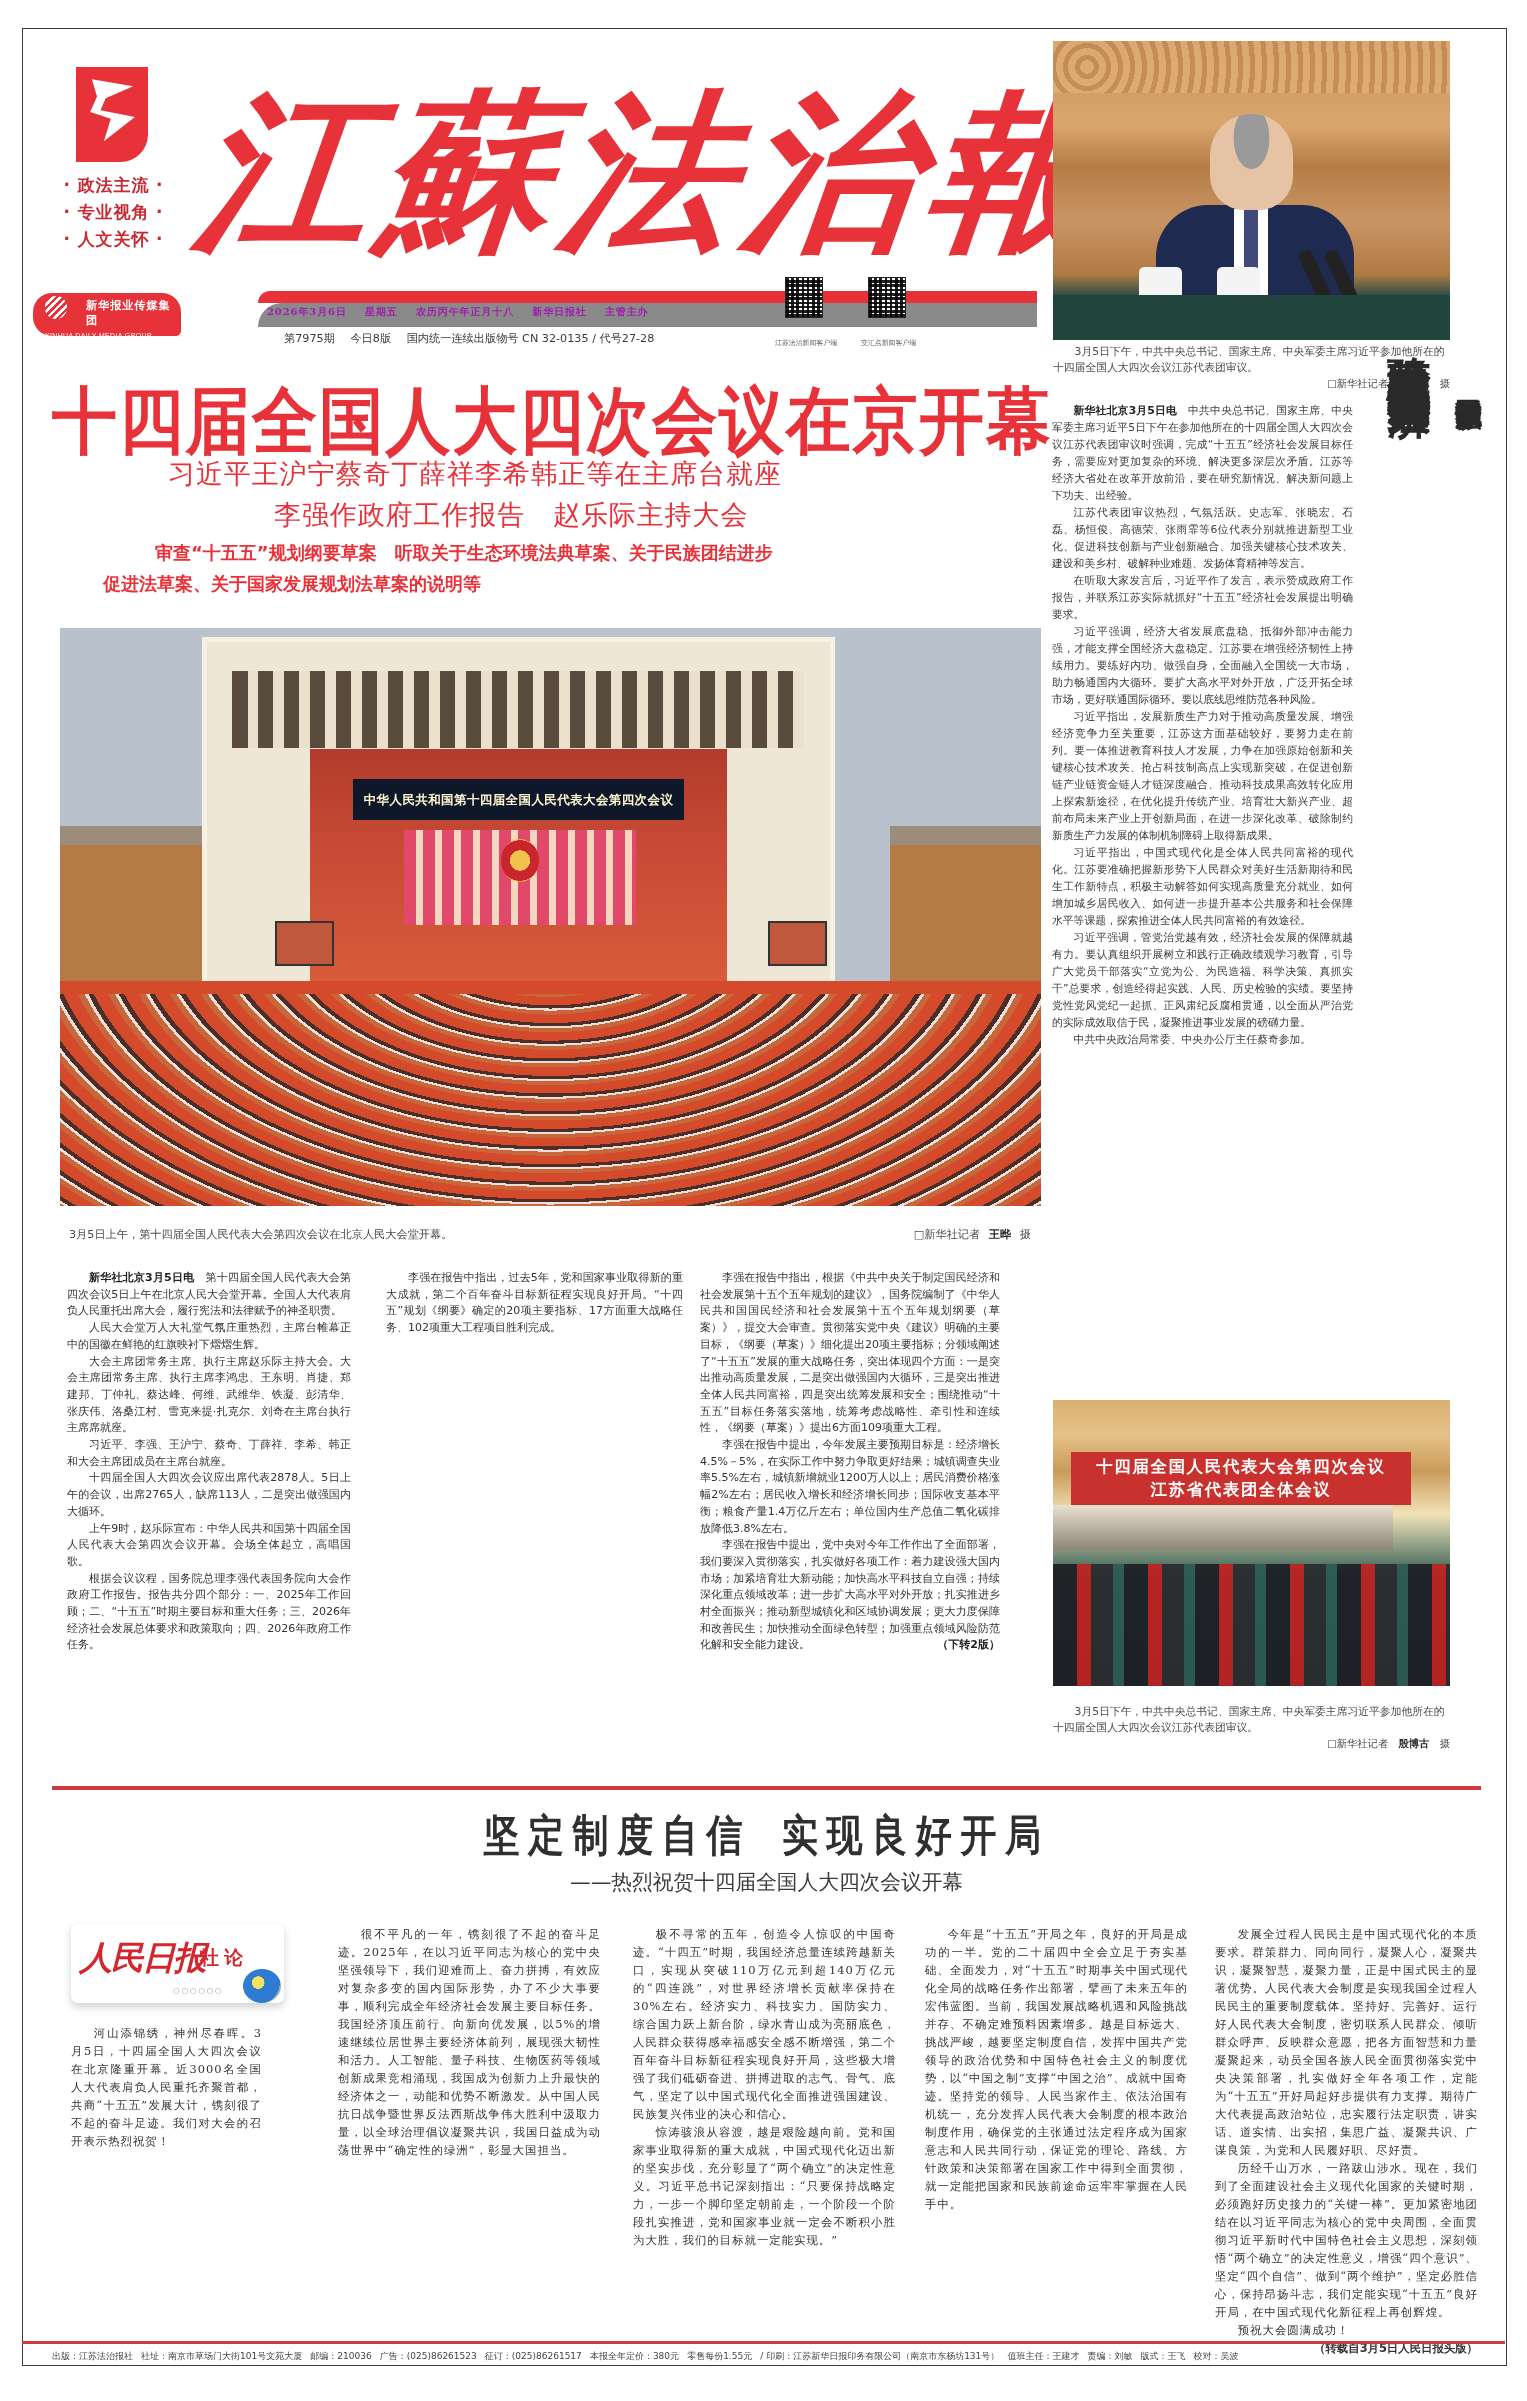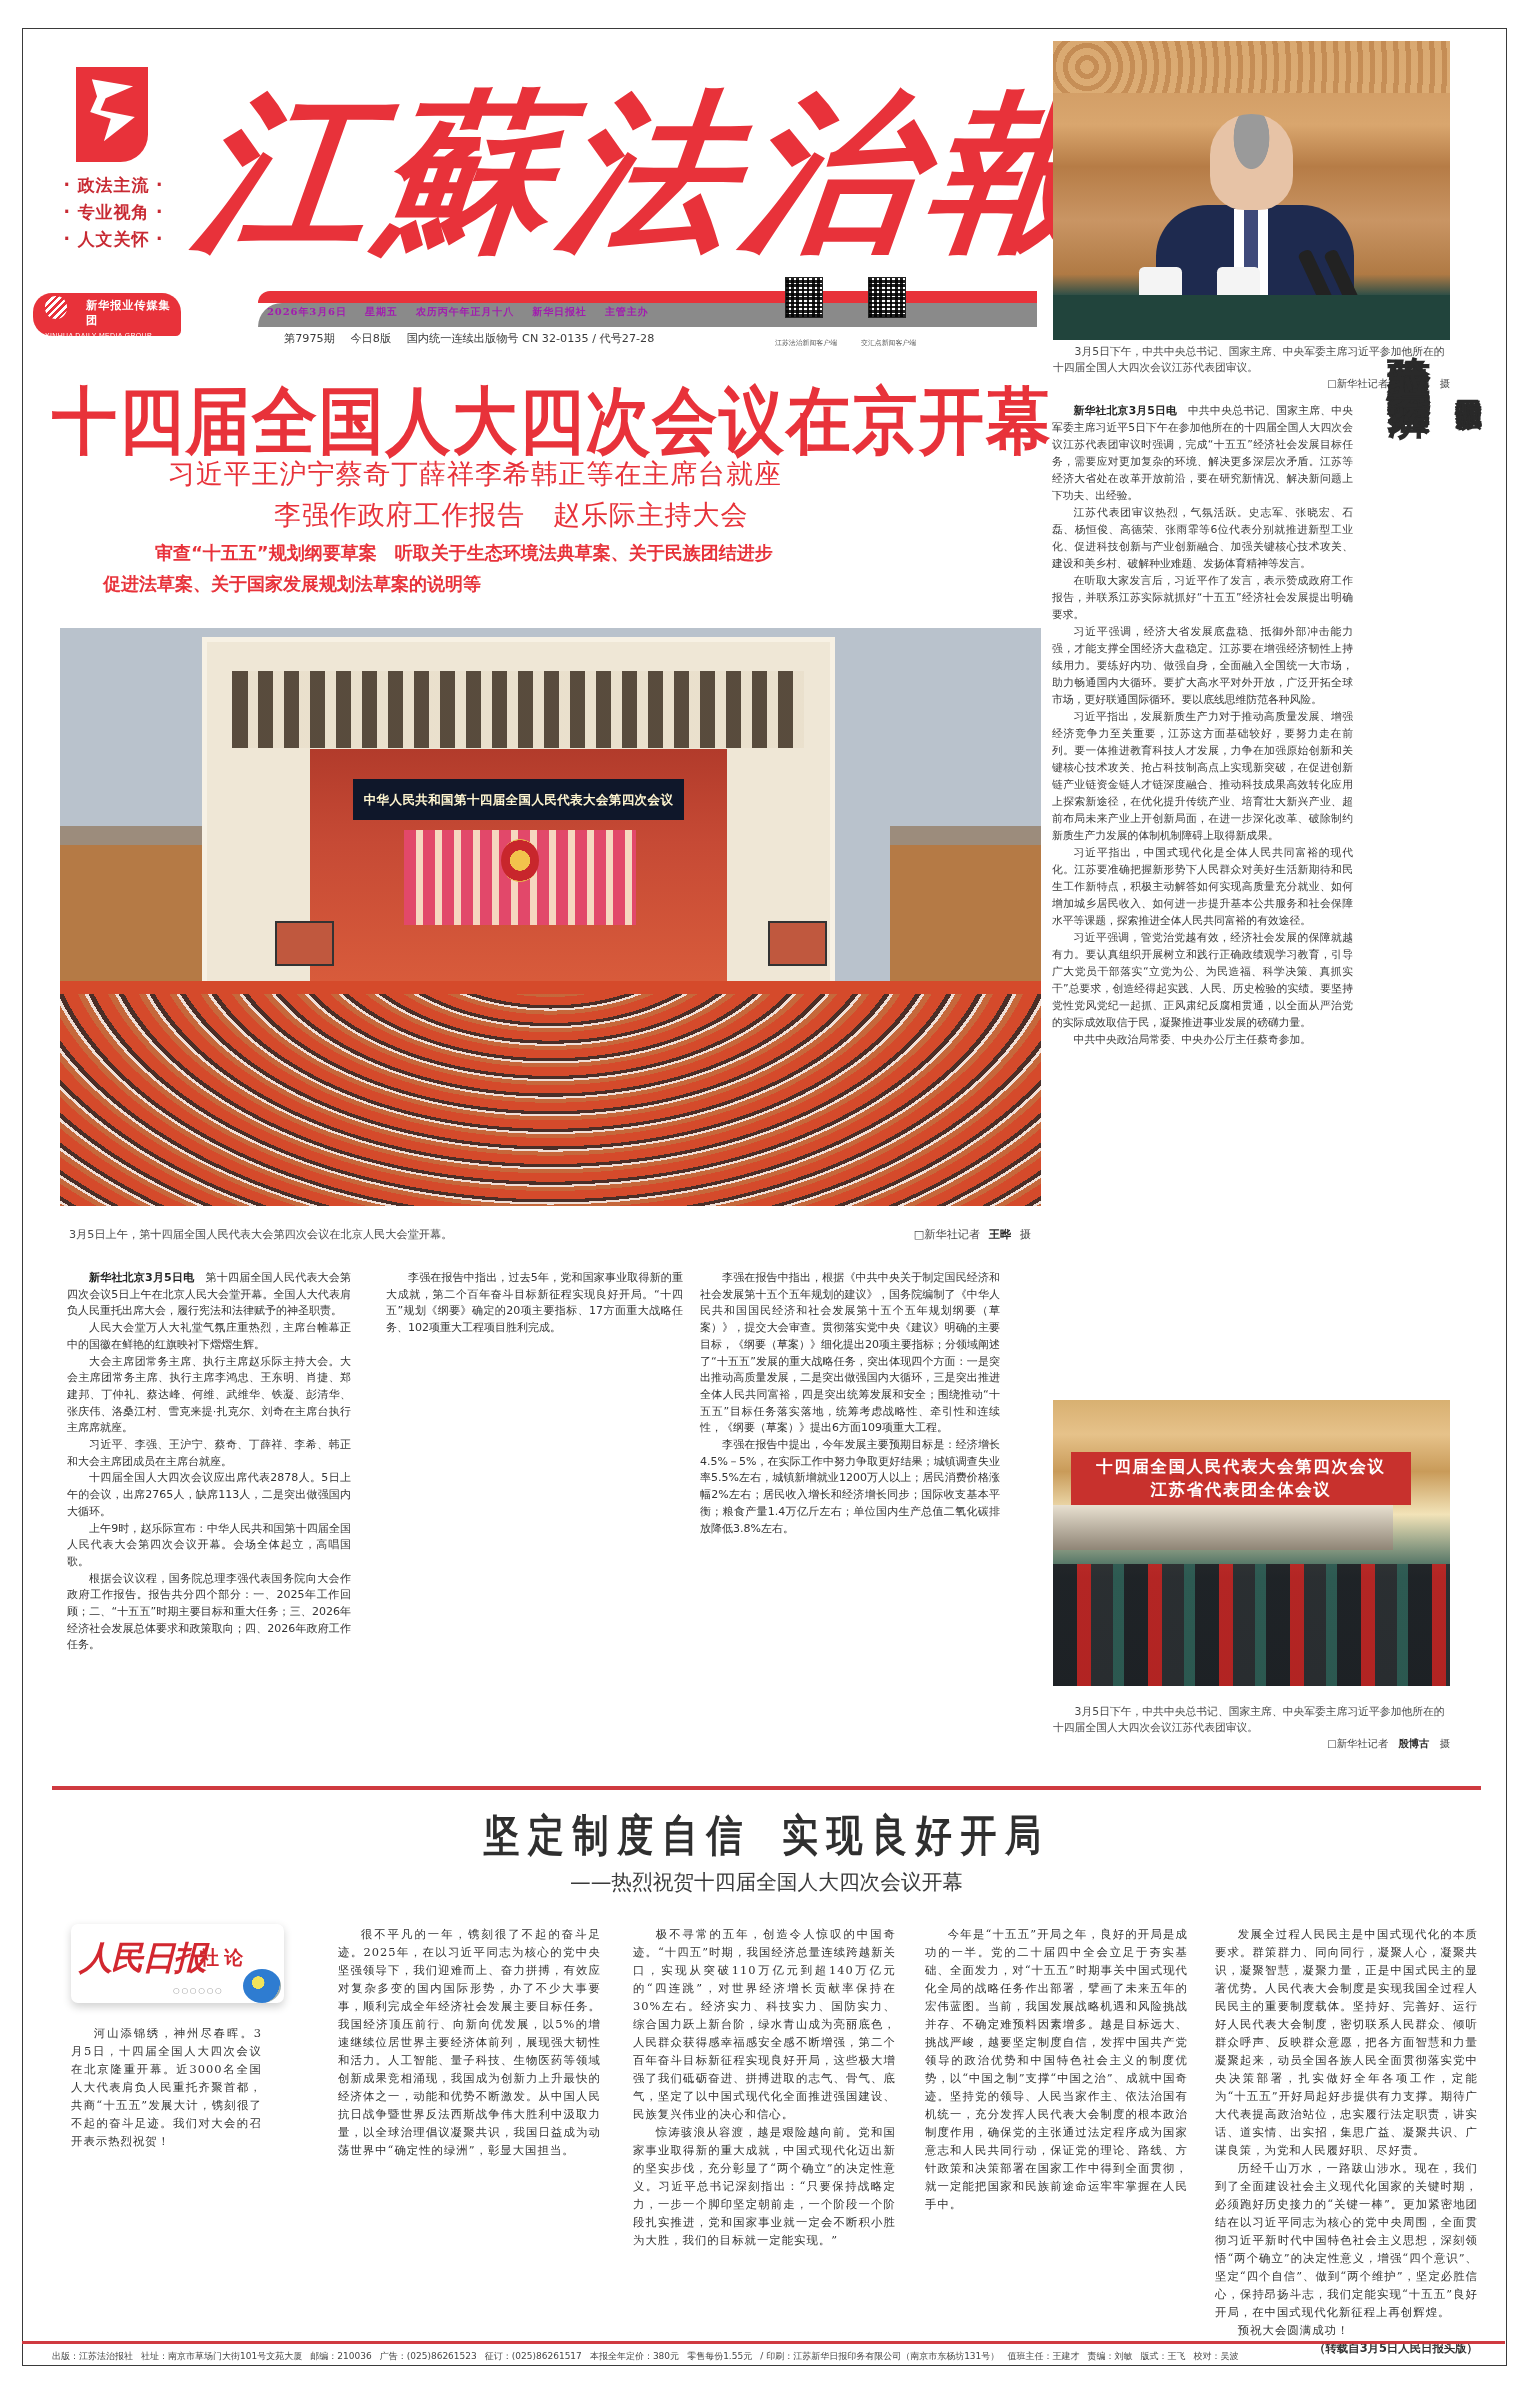--- a/index.html
+++ b/index.html
@@ -209,20 +209,21 @@
   <p>十四届全国人大四次会议应出席代表2878人。5日上午的会议，出席2765人，缺席113人，二是突出做强国内大循环。</p>
   <p>上午9时，赵乐际宣布：中华人民共和国第十四届全国人民代表大会第四次会议开幕。会场全体起立，高唱国歌。</p>
   <p>根据会议议程，国务院总理李强代表国务院向大会作政府工作报告。报告共分四个部分：一、2025年工作回顾；二、“十五五”时期主要目标和重大任务；三、2026年经济社会发展总体要求和政策取向；四、2026年政府工作任务。</p>
 </div>
 <div class="col col2">
   <p>李强在报告中指出，过去5年，党和国家事业取得新的重大成就，第二个百年奋斗目标新征程实现良好开局。“十四五”规划《纲要》确定的20项主要指标、17方面重大战略任务、102项重大工程项目胜利完成。</p>
 </div>
 <div class="col col3">
   <p>李强在报告中指出，根据《中共中央关于制定国民经济和社会发展第十五个五年规划的建议》，国务院编制了《中华人民共和国国民经济和社会发展第十五个五年规划纲要（草案）》，提交大会审查。贯彻落实党中央《建议》明确的主要目标，《纲要（草案）》细化提出20项主要指标；分领域阐述了“十五五”发展的重大战略任务，突出体现四个方面：一是突出推动高质量发展，二是突出做强国内大循环，三是突出推进全体人民共同富裕，四是突出统筹发展和安全；围绕推动“十五五”目标任务落实落地，统筹考虑战略性、牵引性和连续性，《纲要（草案）》提出6方面109项重大工程。</p>
   <p>李强在报告中提出，今年发展主要预期目标是：经济增长4.5%－5%，在实际工作中努力争取更好结果；城镇调查失业率5.5%左右，城镇新增就业1200万人以上；居民消费价格涨幅2%左右；居民收入增长和经济增长同步；国际收支基本平衡；粮食产量1.4万亿斤左右；单位国内生产总值二氧化碳排放降低3.8%左右。</p>
+  <p><span>李强在报告中提出，党中央对今年工作作出了全面部署，我们要深入贯彻落实，扎实做好各项工作：着力建设强大国内市场；加紧培育壮大新动能；加快高水平科技自立自强；持续深化重点领域改革；进一步扩大高水平对外开放；扎实推进乡村全面振兴；推动新型城镇化和区域协调发展；更大力度保障和改善民生；加快推动全面绿色转型；加强重点领域风险防范化解和安全能力建设。</span><span class="turn">（下转2版）</span></p>
 </div>
 
 <div class="rcol">
   <p class="lead"><b>新华社北京3月5日电</b>　<span>中共中央总书记、国家主席、中央军委主席习近平5日下午在参加他所在的十四届全国人大四次会议江苏代表团审议时强调，完成“十五五”经济社会发展目标任务，需要应对更加复杂的环境、解决更多深层次矛盾。江苏等经济大省处在改革开放前沿，要在研究新情况、解决新问题上下功夫、出经验。</span></p>
   <p>江苏代表团审议热烈，气氛活跃。史志军、张晓宏、石磊、杨恒俊、高德荣、张雨霏等6位代表分别就推进新型工业化、促进科技创新与产业创新融合、加强关键核心技术攻关、建设和美乡村、破解种业难题、发扬体育精神等发言。</p>
   <p>在听取大家发言后，习近平作了发言，表示赞成政府工作报告，并联系江苏实际就抓好“十五五”经济社会发展提出明确要求。</p>
   <p>习近平强调，经济大省发展底盘稳、抵御外部冲击能力强，才能支撑全国经济大盘稳定。江苏要在增强经济韧性上持续用力。要练好内功、做强自身，全面融入全国统一大市场，助力畅通国内大循环。要扩大高水平对外开放，广泛开拓全球市场，更好联通国际循环。要以底线思维防范各种风险。</p>
   <p>习近平指出，发展新质生产力对于推动高质量发展、增强经济竞争力至关重要，江苏这方面基础较好，要努力走在前列。要一体推进教育科技人才发展，力争在加强原始创新和关键核心技术攻关、抢占科技制高点上实现新突破，在促进创新链产业链资金链人才链深度融合、推动科技成果高效转化应用上探索新途径，在优化提升传统产业、培育壮大新兴产业、超前布局未来产业上开创新局面，在进一步深化改革、破除制约新质生产力发展的体制机制障碍上取得新成果。</p>
   <p>习近平指出，中国式现代化是全体人民共同富裕的现代化。江苏要准确把握新形势下人民群众对美好生活新期待和民生工作新特点，积极主动解答如何实现高质量充分就业、如何增加城乡居民收入、如何进一步提升基本公共服务和社会保障水平等课题，探索推进全体人民共同富裕的有效途径。</p>
   <p>习近平强调，管党治党越有效，经济社会发展的保障就越有力。要认真组织开展树立和践行正确政绩观学习教育，引导广大党员干部落实“立党为公、为民造福、科学决策、真抓实干”总要求，创造经得起实践、人民、历史检验的实绩。要坚持党性党风党纪一起抓、正风肃纪反腐相贯通，以全面从严治党的实际成效取信于民，凝聚推进事业发展的磅礴力量。</p>

